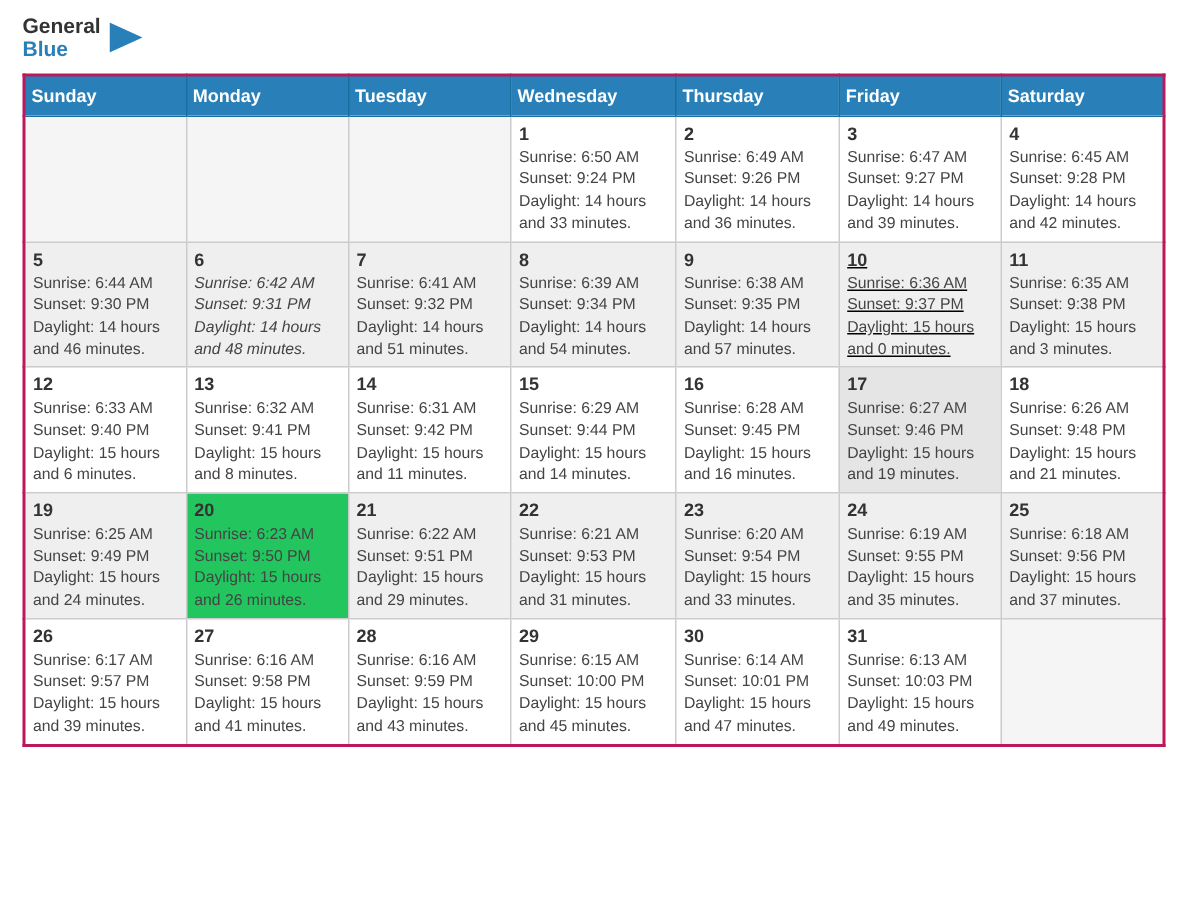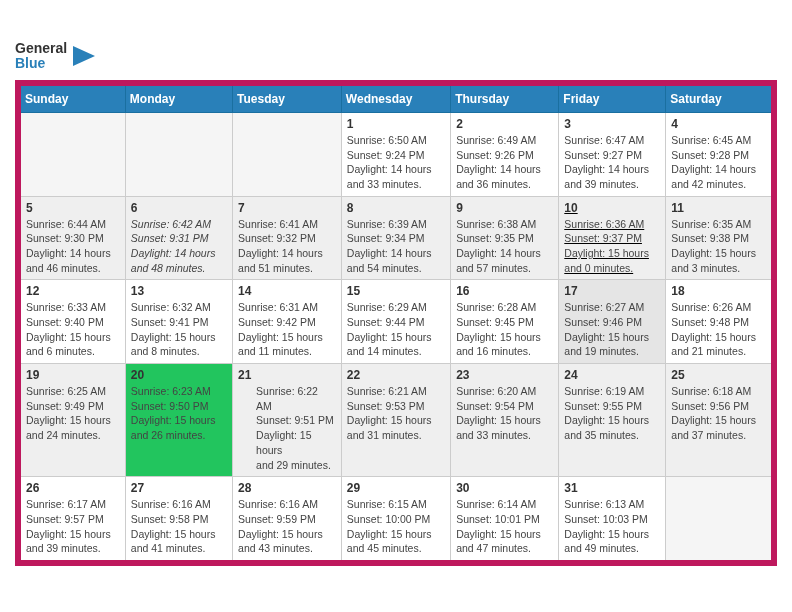--- a/index.html
+++ b/index.html
@@ -10,21 +10,20 @@
       min-height: 612px;
       padding: 0;
     }
     .page {
       width: 792px;
       min-height: 612px;
       background: #fff;
       display: flex;
       flex-direction: column;
       padding: 10px 15px 15px 15px;
-      justify-content: center;
     }
     .header {
       display: flex;
       justify-content: space-between;
       align-items: flex-start;
       margin-bottom: 8px;
     }
     .logo {
       display: flex;
       align-items: center;
@@ -40,21 +39,21 @@
       line-height: 1.1;
     }
     .location {
       font-size: 14px;
       color: #555;
       text-align: right;
     }
     .calendar {
       width: 100%;
       border-collapse: collapse;
-      border: 6px solid #be185d;
+      border: 2px solid #be185d;
       font-size: 11px;
     }
     .calendar th {
       background-color: #2980b9;
       color: #fff;
       padding: 6px 4px;
       text-align: left;
       font-size: 12px;
       font-weight: bold;
       border: 1px solid #1a6fa0;
@@ -267,21 +266,21 @@
           </td>
           <td style="background: #22c55e;">
             <span class="day-number">20</span>
             <div class="day-info" style="white-space: pre-line;">Sunrise: 6:23 AM
 Sunset: 9:50 PM
 Daylight: 15 hours
 and 26 minutes.</div>
           </td>
           <td style="background: rgb(239, 239, 239);">
             <span class="day-number">21</span>
-            <div class="day-info" style="white-space: pre-line; margin-left: 18px;">Sunrise: 6:22 AM
+            <div class="day-info" style="white-space: pre-line;">Sunrise: 6:22 AM
 Sunset: 9:51 PM
 Daylight: 15 hours
 and 29 minutes.</div>
           </td>
           <td style="background: rgb(239, 239, 239);">
             <span class="day-number">22</span>
             <div class="day-info" style="white-space: pre-line;">Sunrise: 6:21 AM
 Sunset: 9:53 PM
 Daylight: 15 hours
 and 31 minutes.</div>

